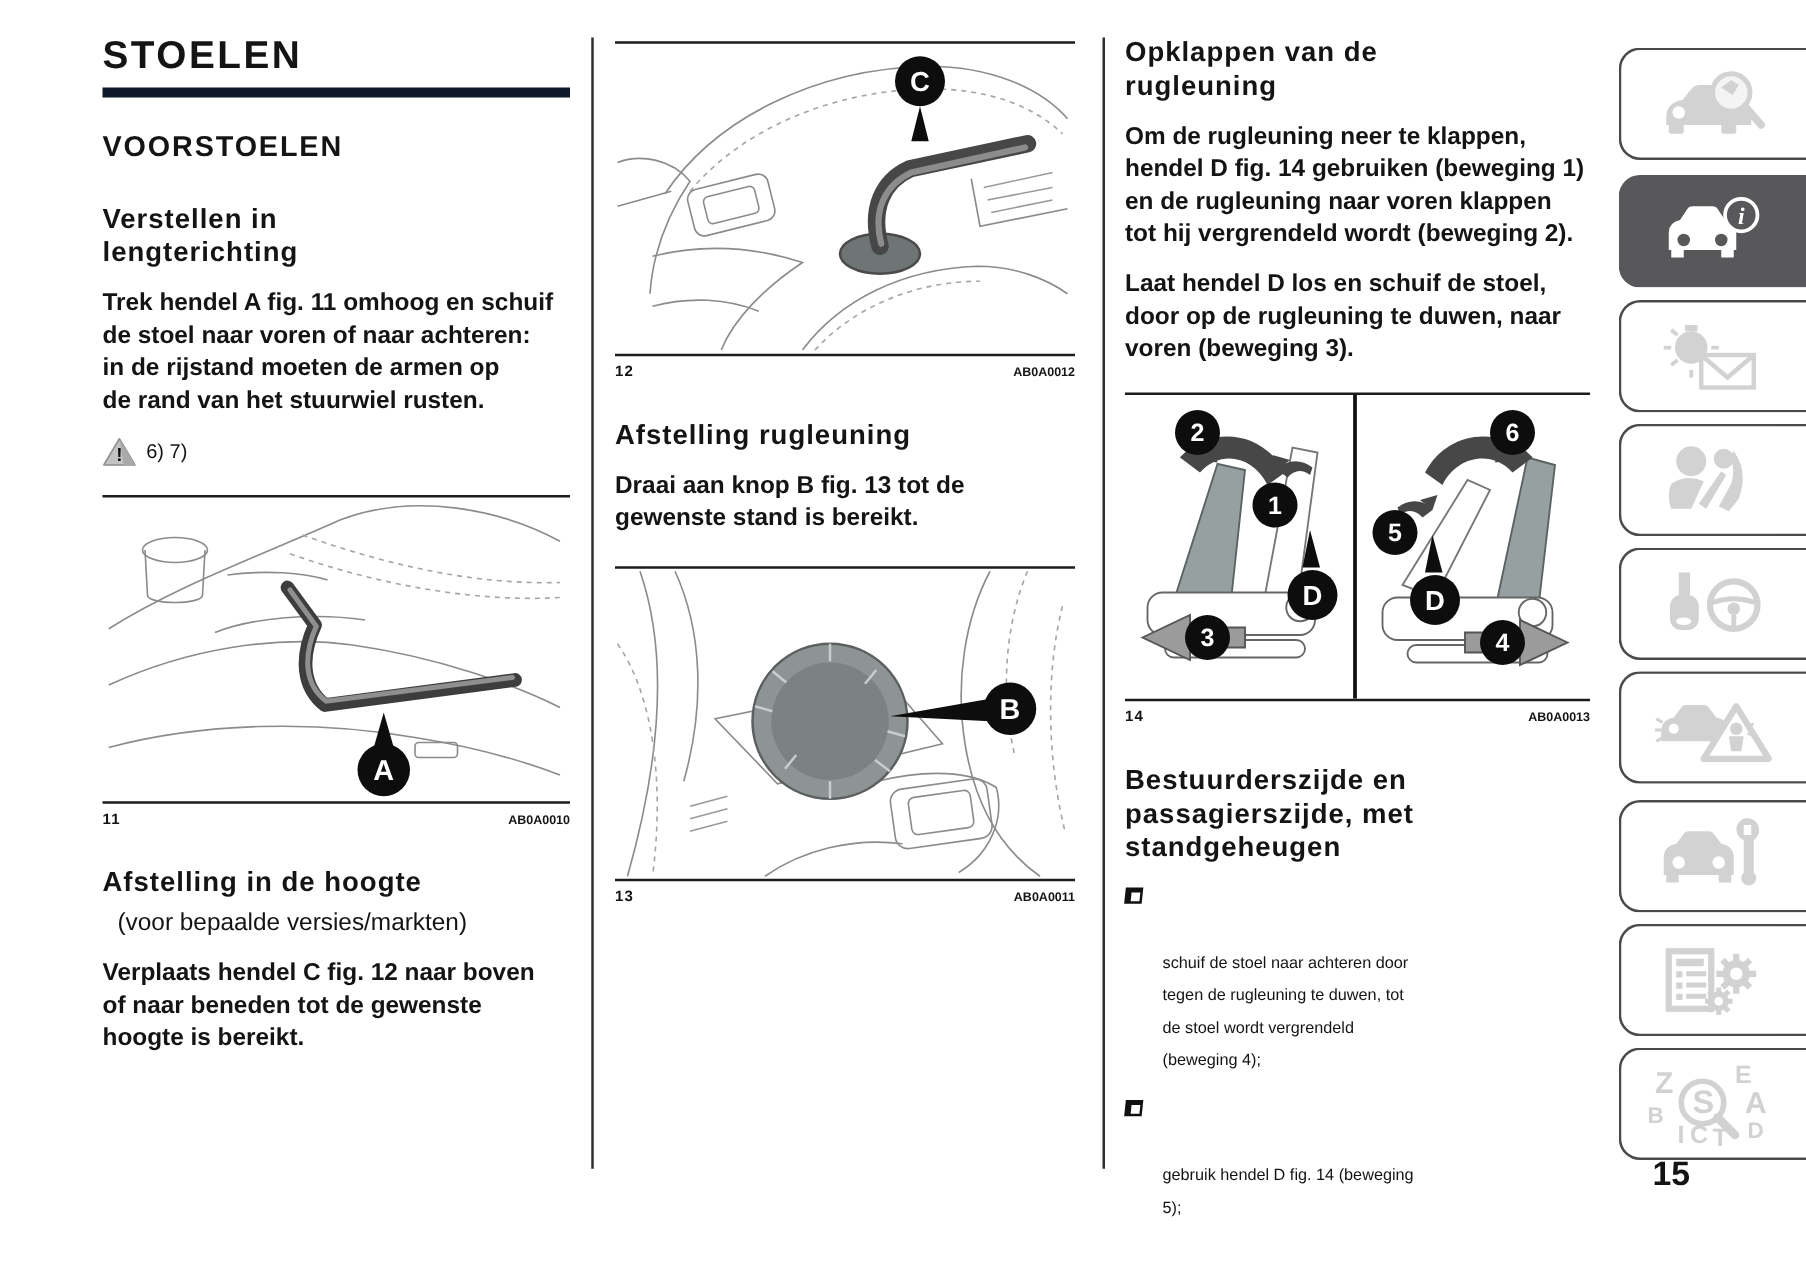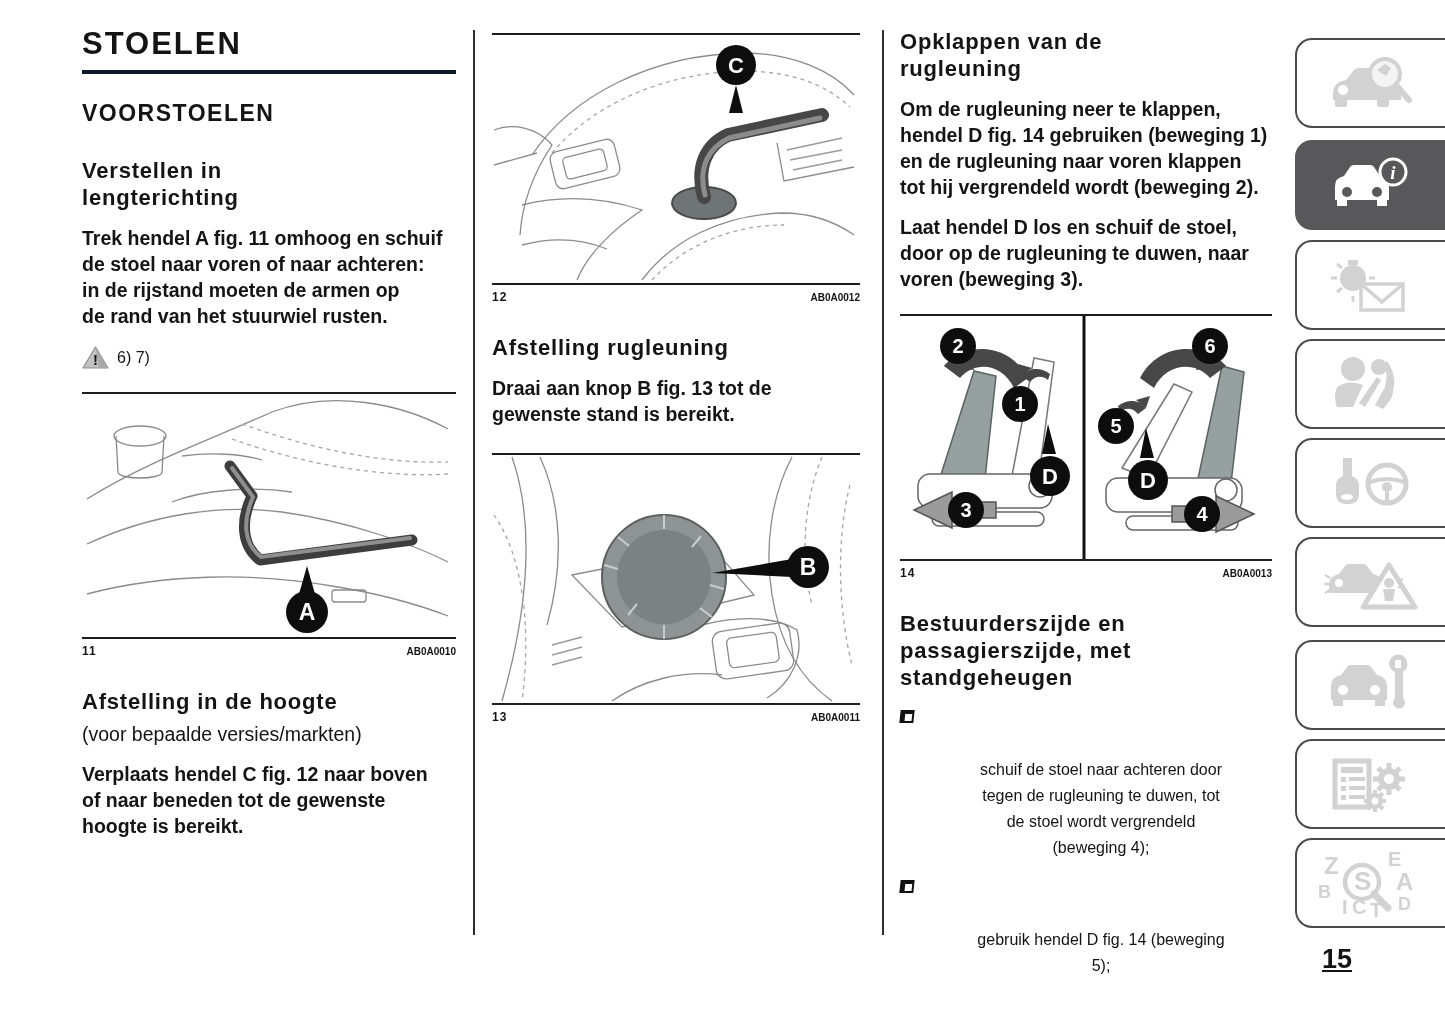--- a/index.html
+++ b/index.html
@@ -9,48 +9,48 @@
   
   .col { position:absolute; top:0; }
   .col1 { left:82px;  width:374px; }
   .col2 { left:492px; width:368px; }
   .col3 { left:900px; width:372px; }
   .vrule { position:absolute; top:30px; height:905px; width:2px; background:#2e2e2e; }
   .vrule1 { left:473px; }
   .vrule2 { left:882px; }
 
   
-  .h1 { margin-top:26px; font-size:31px; font-weight:bold; letter-spacing:2px; border-bottom:4px solid #0f172a; padding-bottom:8px; }
+  .h1 { margin-top:26px; font-size:31px; font-weight:bold; letter-spacing:2px; border-bottom:8px solid #0f172a; padding-bottom:8px; }
   .h2 { margin-top:26px; font-size:23px; font-weight:bold; letter-spacing:1.5px; }
   .h3 { font-size:22px; font-weight:bold; letter-spacing:0.8px; line-height:27px; white-space:pre-line; }
   .body-text { font-size:19.5px; line-height:26px; white-space:pre-line;font-weight:bold; }
   .subnote { font-size:19.5px; line-height:26px; }
 
   
   .warn-row { display:flex; align-items:center; gap:8px; margin-top:16px; }
   .warn-refs { font-size:16px; }
 
   
   .figure { border-top:2.5px solid #1c1c1c; border-bottom:2.5px solid #1c1c1c; background:#fff; }
   .figure svg { display:block; }
   .fig-caption { display:flex; justify-content:space-between; align-items:baseline; margin-top:5px; }
   .fig-num  { font-size:12px; font-weight:bold; letter-spacing:1px; }
   .fig-code { font-size:10px; font-weight:bold; }
 
   
-  .bullet-item { position:relative; padding-left:30px; font-size:16px; line-height:26px; white-space:pre-line; margin-top:14px;text-align:center; }
+  .bullet-item { position:relative; padding-left:30px; font-size:13px; line-height:26px; white-space:pre-line; margin-top:14px; }
   .bullet-square { position:absolute; left:0; top:5px; width:14px; height:13px; border:2.5px solid #111; border-left-width:5px; border-top-width:4px; transform:skewX(-6deg); background:#fff; }
 
   
   .tab { position:absolute; left:1295px; width:150px; height:90px; background:#fff; border:2px solid #4a4a4a; border-right:none; border-radius:17px 0 0 17px; display:flex; align-items:center; justify-content:center; }
   .tab.active { background:#58585b; border-color:#58585b; }
 
-  .pagenum { position:absolute; left:1322px; top:944px; font-size:27px; font-weight:bold;text-decoration:underline; }
-
-  .mt6{margin-top:6px;} .mt14{margin-top:14px;}
+  .pagenum { position:absolute; left:1322px; top:924px; font-size:27px; font-weight:bold; }
+
+  .mt6{margin-top:6px;margin-left:12px;} .mt14{margin-top:14px;}
   .mt22{margin-top:22px;} .mt26{margin-top:26px;} .mt30{margin-top:30px;}
 </style>
 </head>
 <body>
 
 <div class="page">
 
   <div class="col col1">
     <div class="h1">STOELEN</div>
     <div class="h2">VOORSTOELEN</div>

